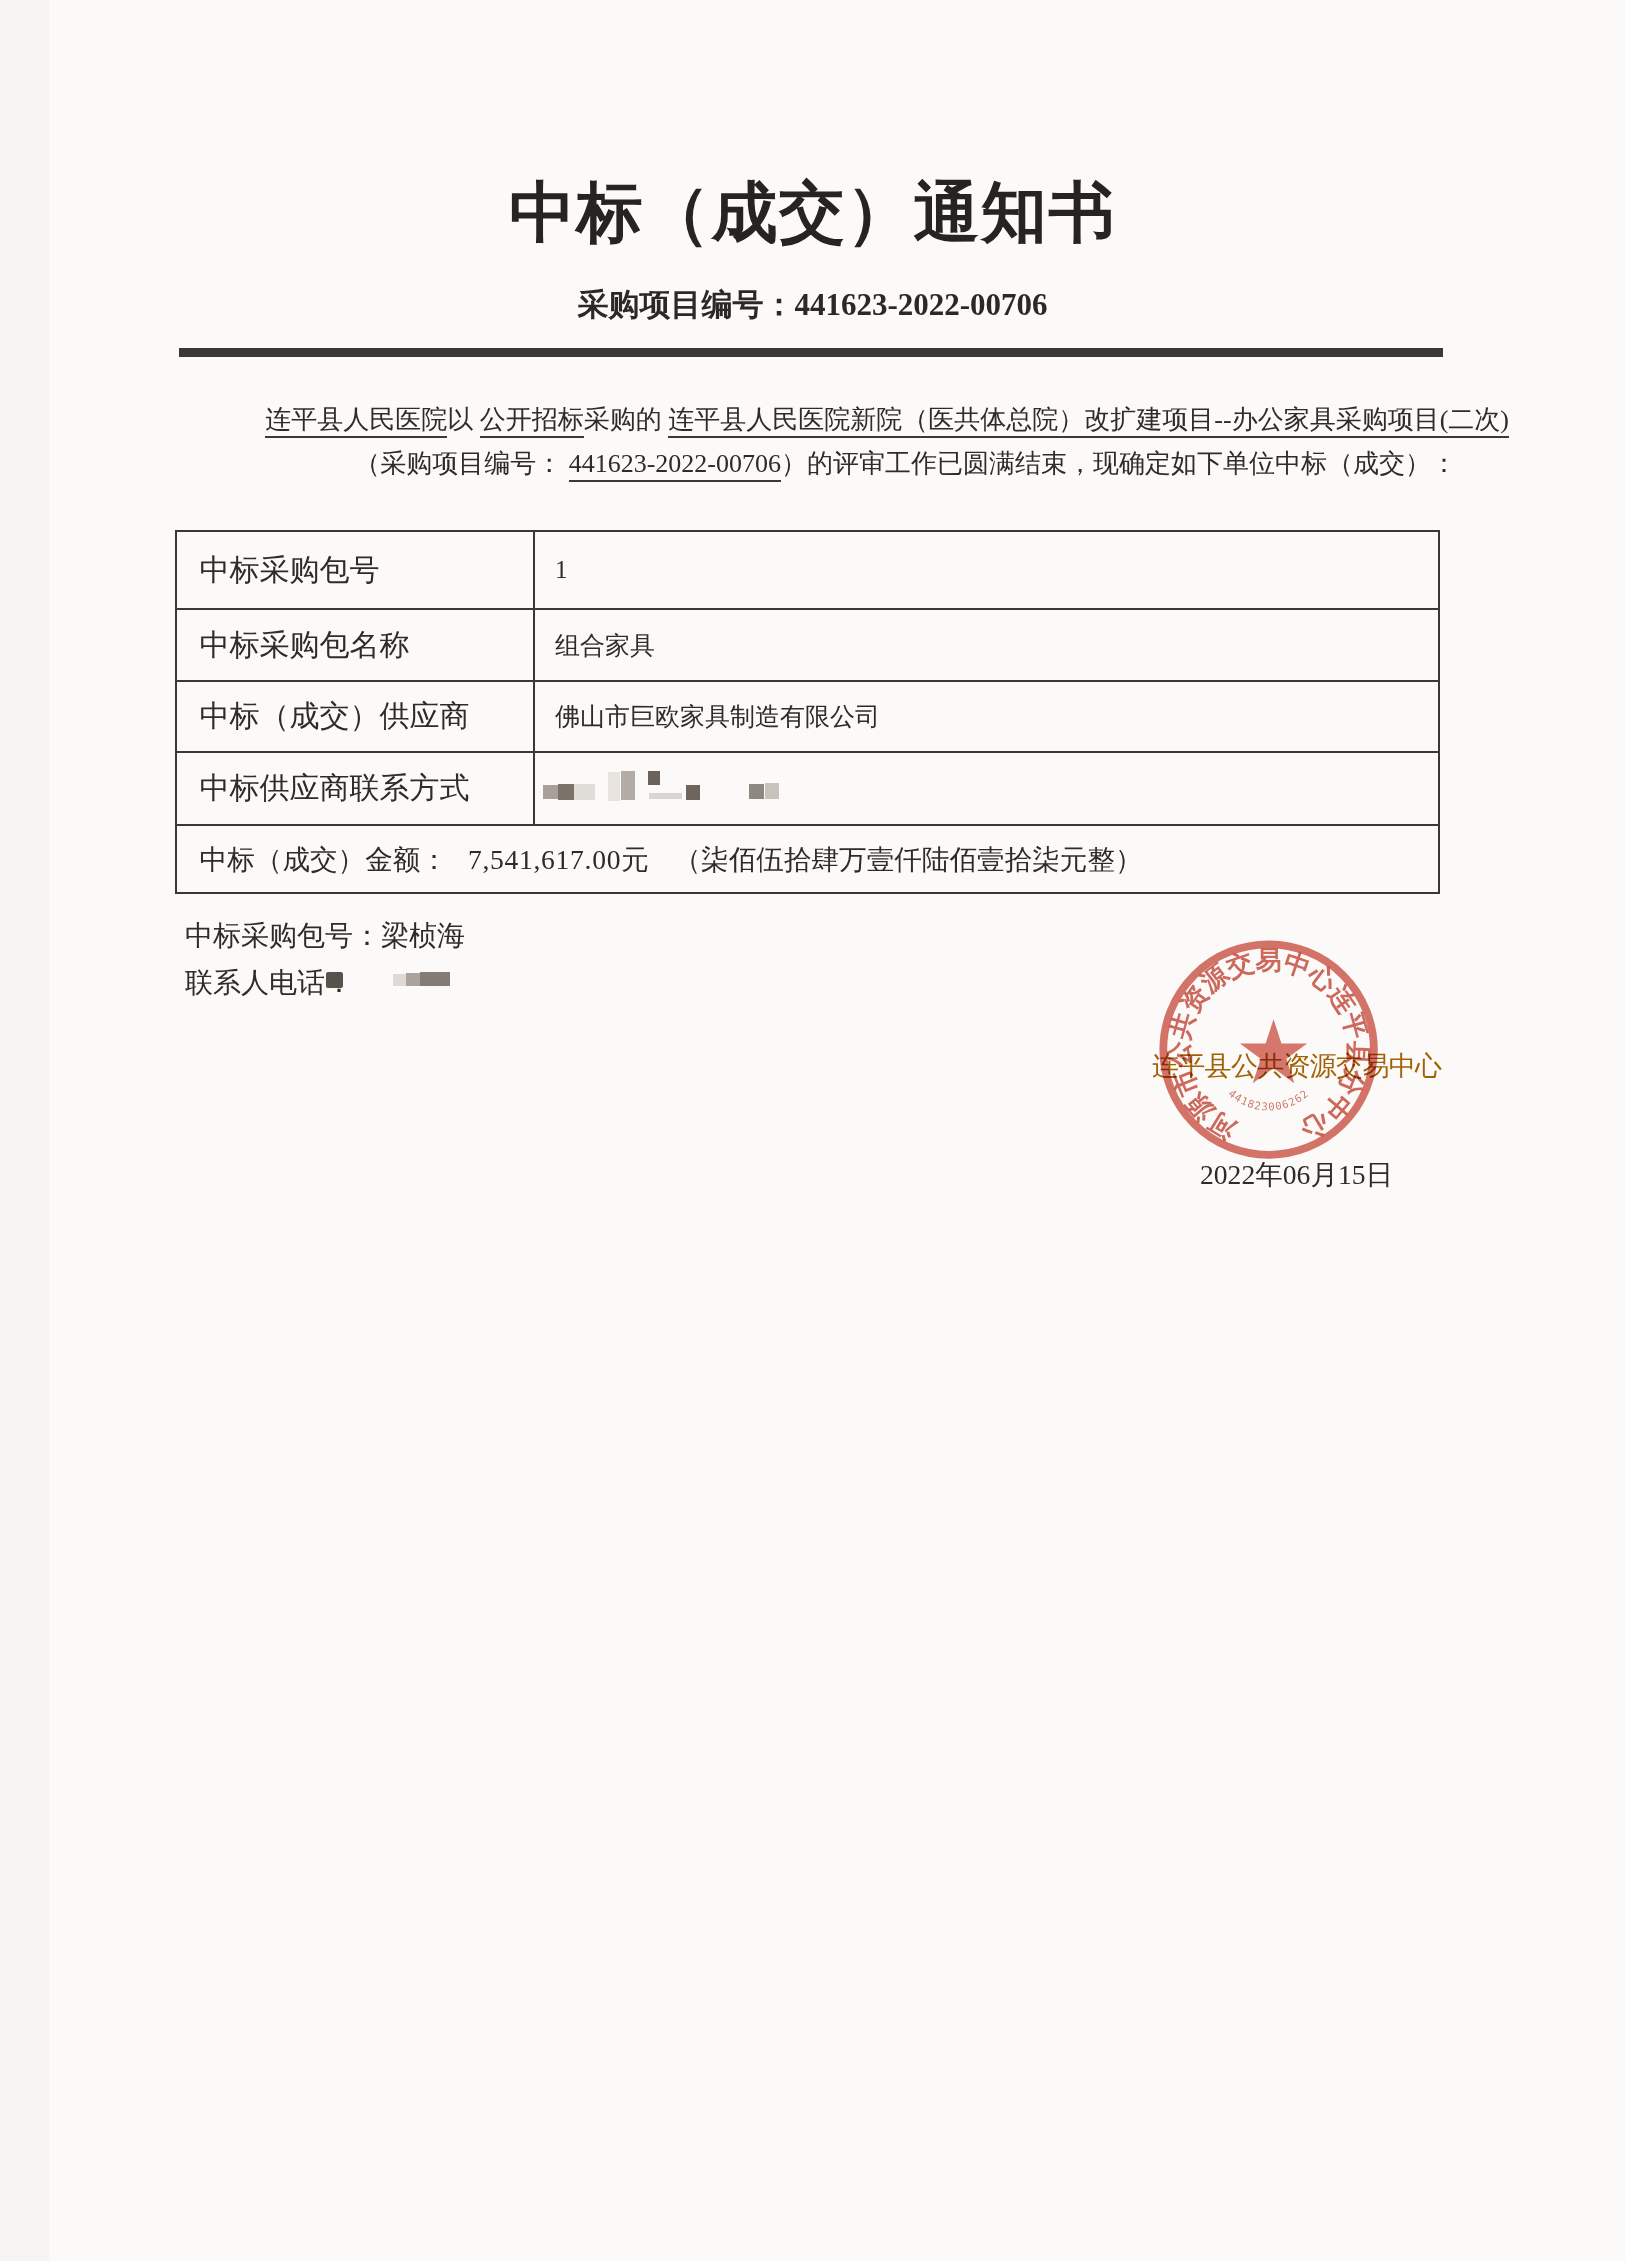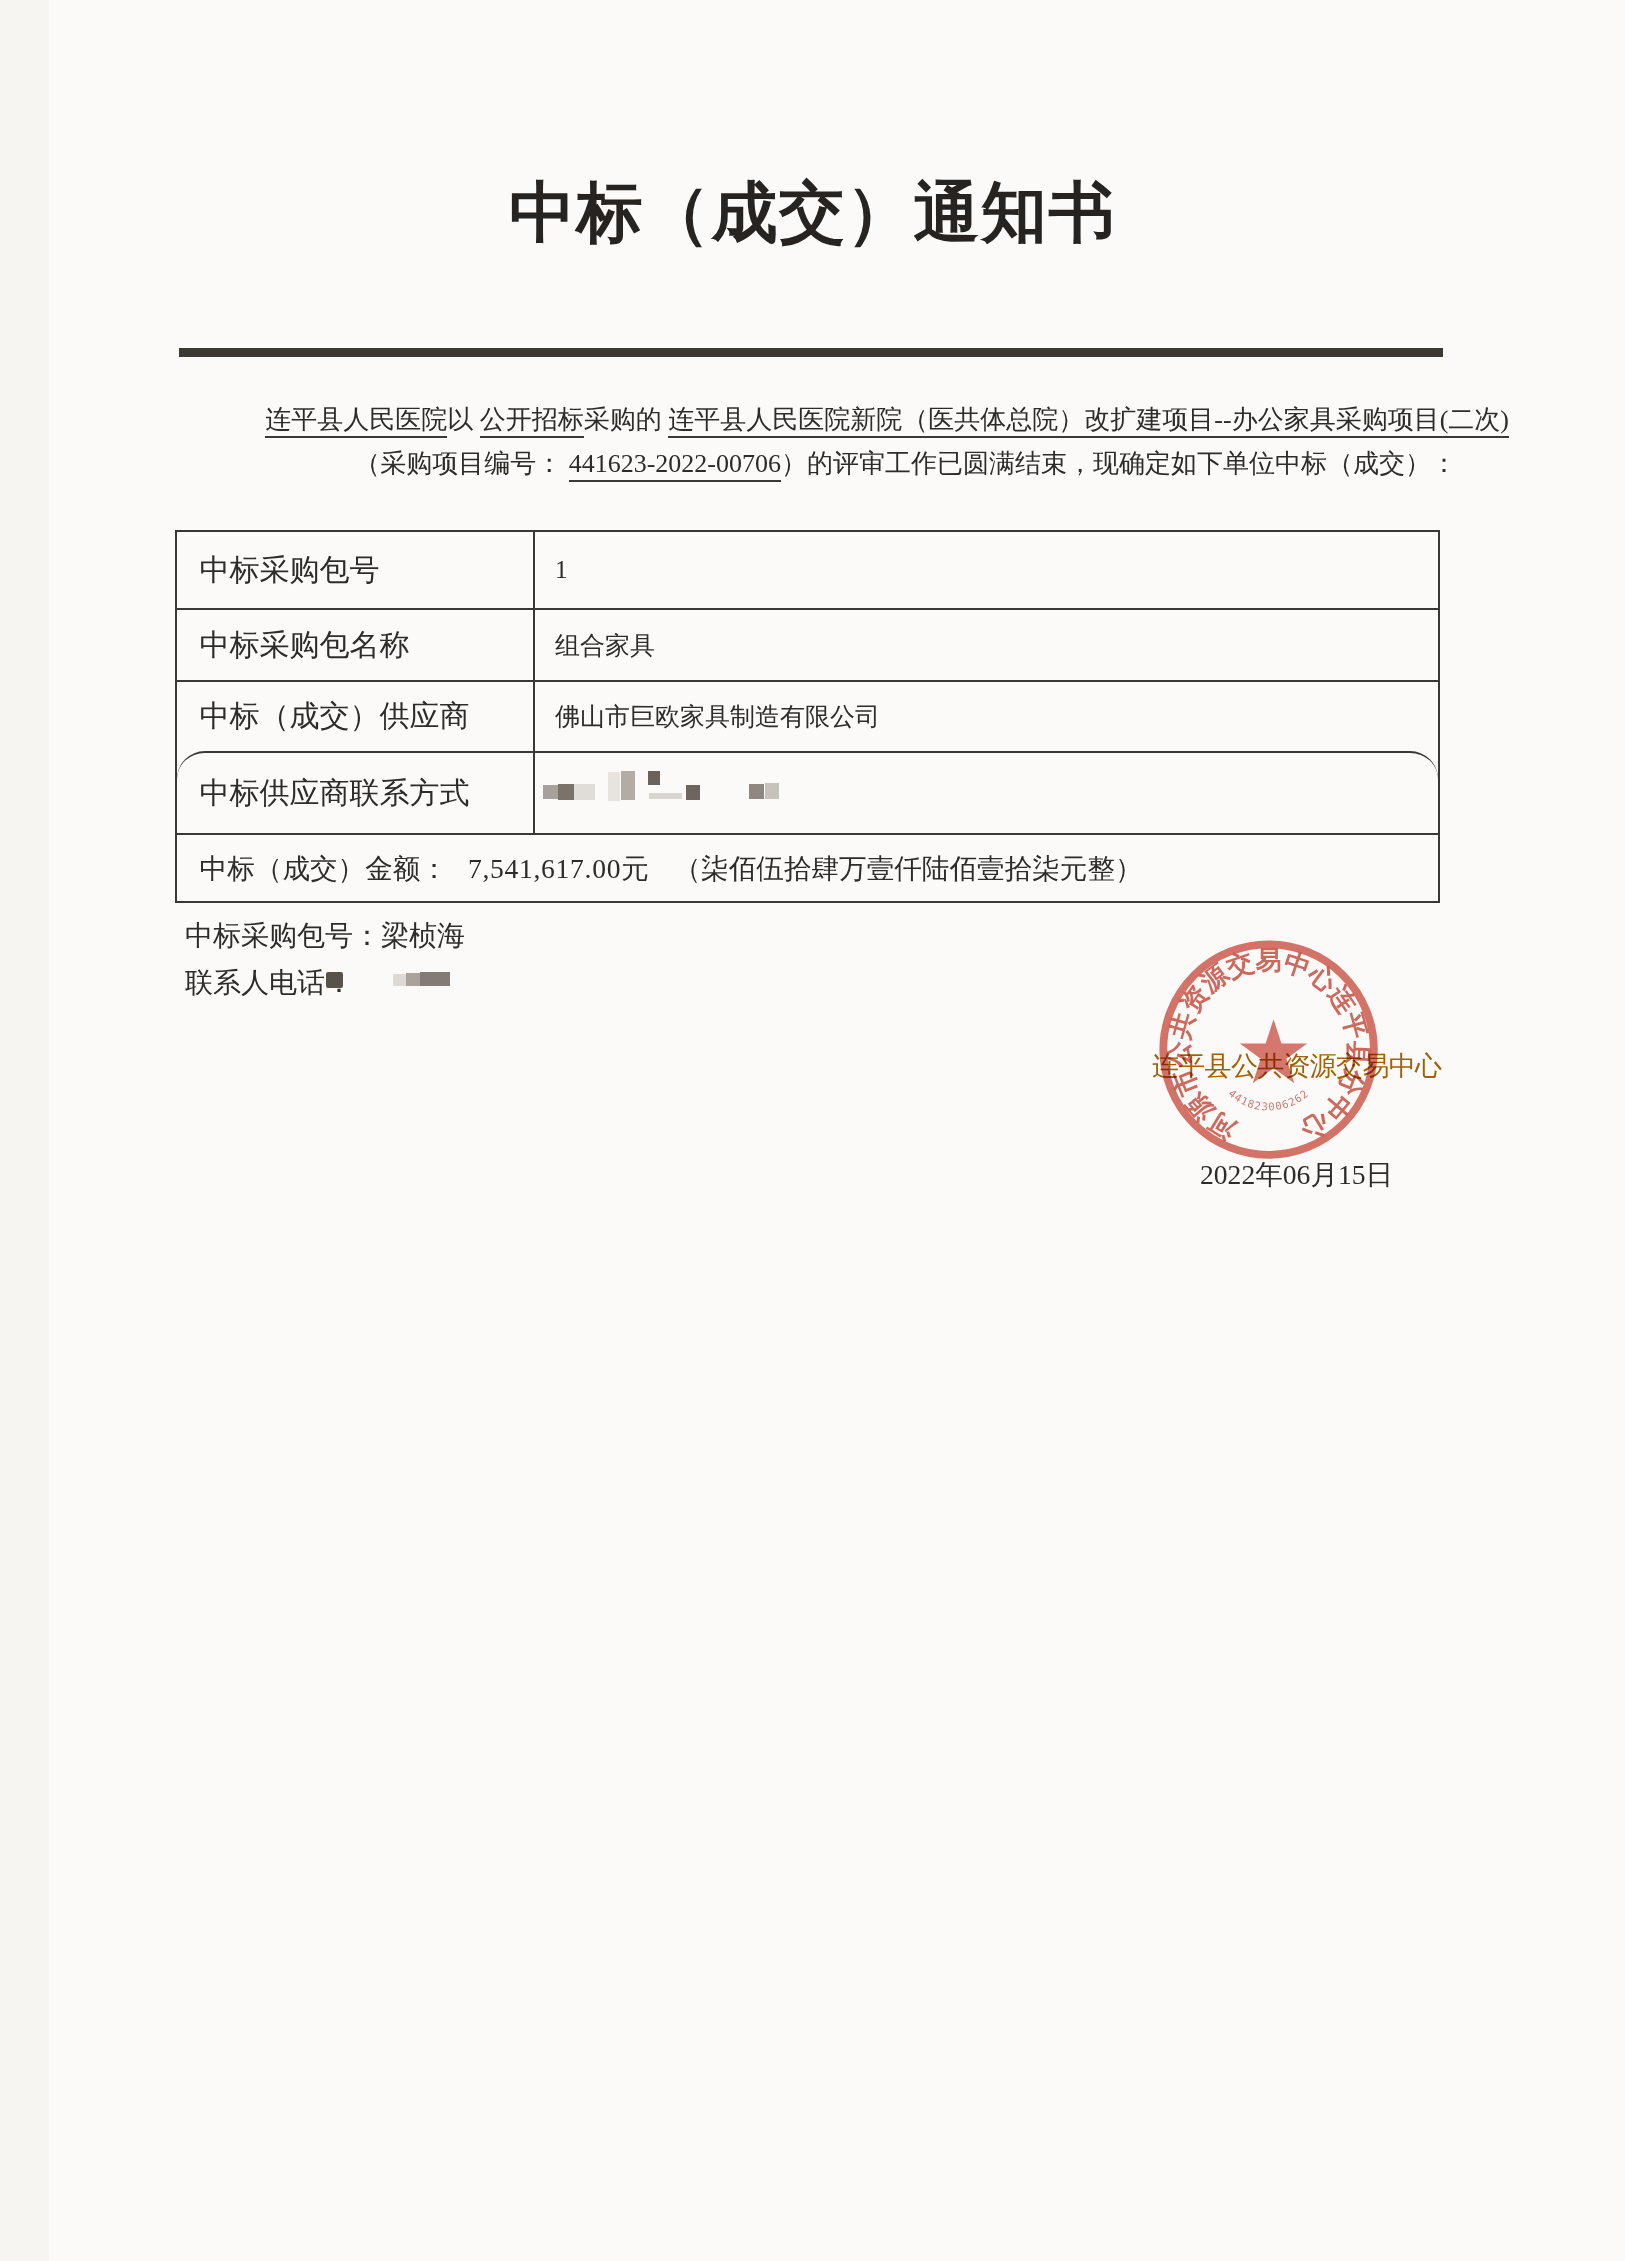--- a/index.html
+++ b/index.html
@@ -44,21 +44,21 @@
     width:358px;min-width:358px;box-sizing:border-box;
     border-right:2.1px solid #3a3734;
     display:flex;align-items:center;
     padding-left:22.6px;font-size:30px;color:#2e2b28;
   }
   .t-value{
     flex:1;display:flex;align-items:center;
     padding-left:20px;font-size:25px;color:#2e2b28;
     position:relative;
   }
-  .r1{height:76px;}.r2{height:72px;}.r3{height:71px;}.r4{height:82px;border-radius:28px;}.r5{height:68px;}
+  .r1{height:76px;}.r2{height:72px;}.r3{height:71px;}.r4{height:73px;}.r5{height:68px;}
   .t-span{
     display:flex;align-items:center;flex:1;
     padding-left:22.6px;font-size:27.6px;color:#2e2b28;white-space:nowrap;
   }
   .t-span .amount{margin-left:20px;letter-spacing:0.7px;}
   .t-span .caps{margin-left:24px;}
   .mosaic{position:absolute;}
   .mb{position:absolute;display:block;}
   .contact-line{
     position:absolute;left:185px;font-size:28px;color:#2e2b28;white-space:nowrap;
@@ -80,20 +80,21 @@
 </style>
 </head>
 <body>
 
 <div class="page">
 
   <div class="scan-edge"></div>
 
   <h1 class="doc-title">中标（成交）通知书</h1>
 
+  <div class="doc-subtitle">采购项目编号：441623-2022-00706</div>
 
   <div class="header-rule"></div>
 
   <div class="intro-line l1">
     <span class="u">连平县人民医院</span><span>以 </span><span class="u">公开招标</span><span>采购的 </span><span class="u">连平县人民医院新院（医共体总院）改扩建项目--办公家具采购项目(二次)</span>
   </div>
 
   <div class="intro-line l2">
     <span>（采购项目编号： </span><span class="u">441623-2022-00706</span><span>）的评审工作已圆满结束，现确定如下单位中标（成交）：</span>
   </div>

